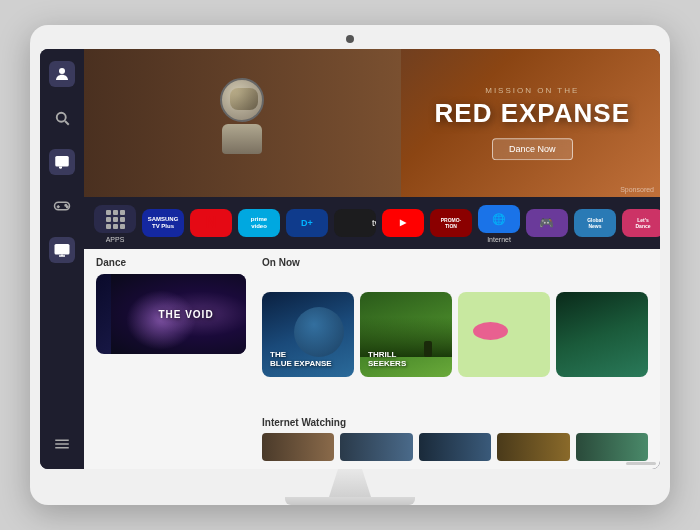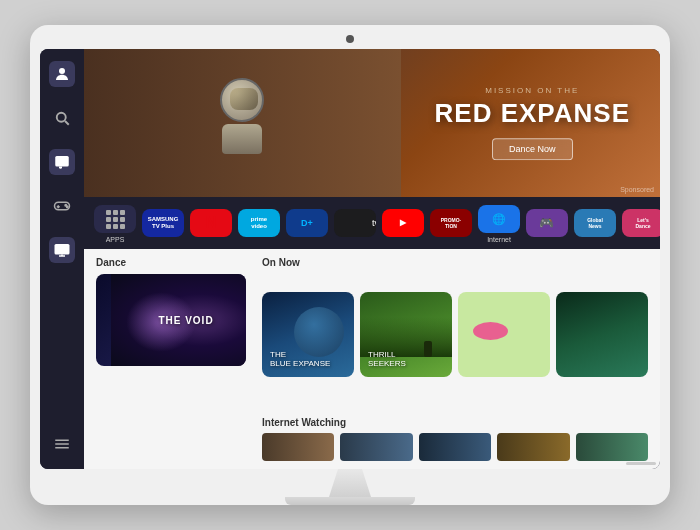--- a/index.html
+++ b/index.html
@@ -271,21 +271,21 @@
     }
 
     .section-title {
       color: #333;
       font-size: 10px;
       font-weight: 700;
     }
 
     .recent-card {
       width: 150px;
-      height: 92px;
+      height: 80px;
       border-radius: 8px;
       background: linear-gradient(135deg, #0a0a2a, #1a1a4a, #2a1a3a);
       display: flex;
       align-items: center;
       justify-content: center;
       overflow: hidden;
       position: relative;
       padding-left: 30px;
     }
 
@@ -337,21 +337,21 @@
       position: relative;
       cursor: pointer;
     }
 
     .card-overlay-text {
       position: absolute;
       bottom: 8px;
       left: 8px;
       color: #fff;
       font-size: 8px;
-      font-weight: 400;
+      font-weight: 700;
       text-transform: uppercase;
       line-height: 1.2;
       text-shadow: 1px 1px 3px rgba(0,0,0,0.7);
     }
 
     
     .blue-expanse-art {
       width: 100%;
       height: 100%;
       background: linear-gradient(160deg, #0a2040 0%, #1a4a7a 50%, #2a6a9a 100%);

